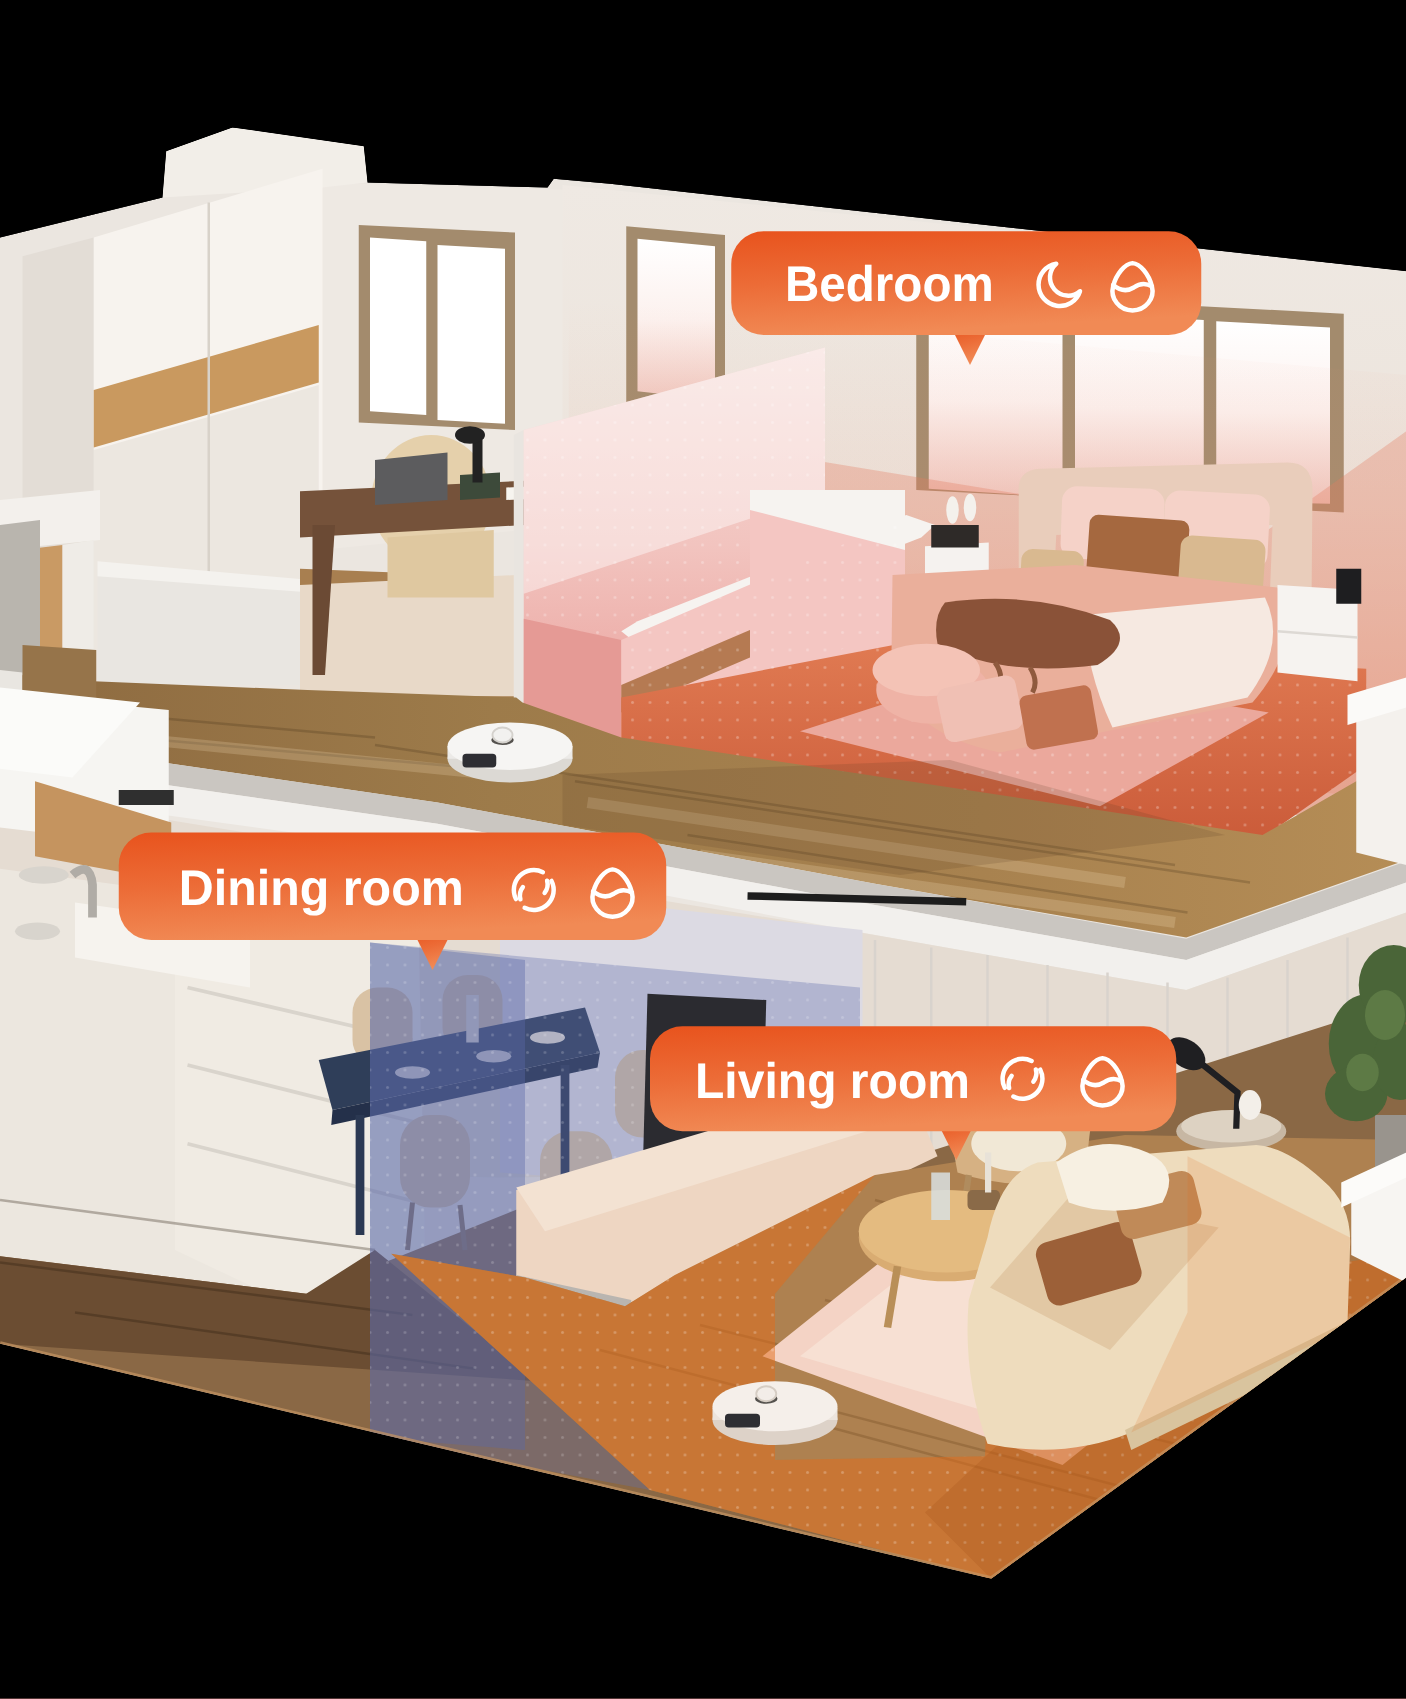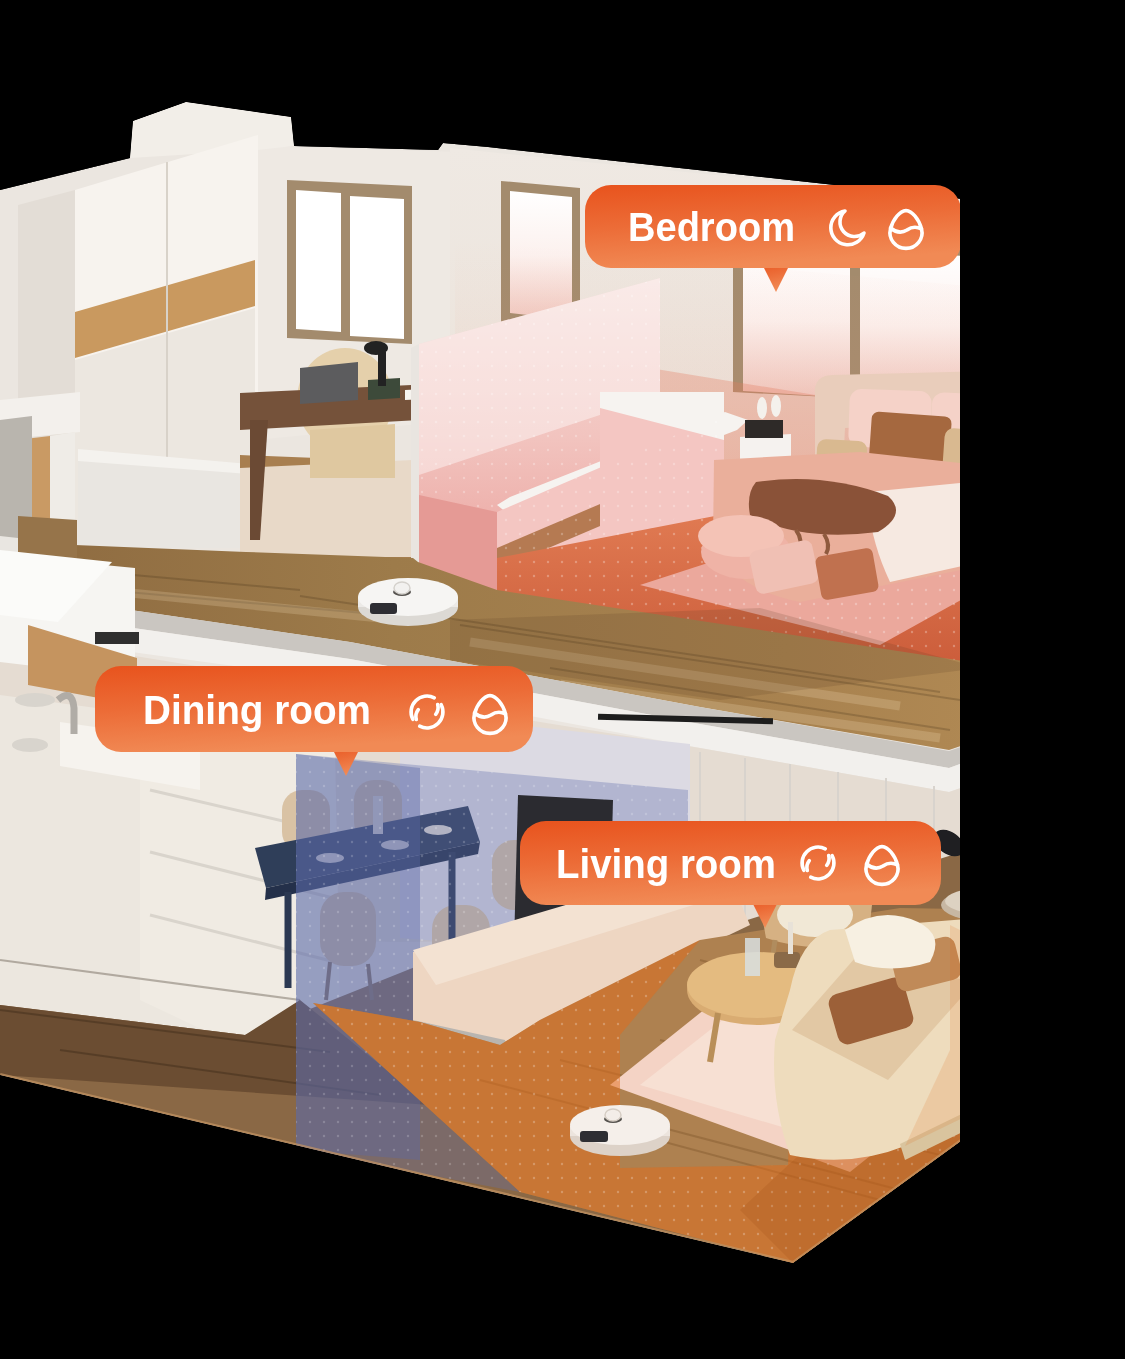--- a/index.html
+++ b/index.html
@@ -1,16 +1,16 @@
 <!DOCTYPE html>
 <html><head>
 <meta charset="utf-8">
 <style>
   html,body{margin:0;padding:0;background:#000;}
-  #stage{position:relative;width:960px;height:1359px;overflow:hidden;background:#fca5a5;
+  #stage{position:relative;width:1125px;height:1359px;overflow:hidden;background:#fca5a5;
     font-family:"Liberation Sans", sans-serif;}
   svg{display:block}
 </style>
 </head>
 <body>
 <div id="stage">
 <svg width="1125" height="1359" viewBox="0 0 1125 1359" xmlns="http://www.w3.org/2000/svg">
 <defs>
   <linearGradient id="pill" x1="0" y1="0" x2="0.25" y2="1">
     <stop offset="0" stop-color="#e8531d"></stop>

